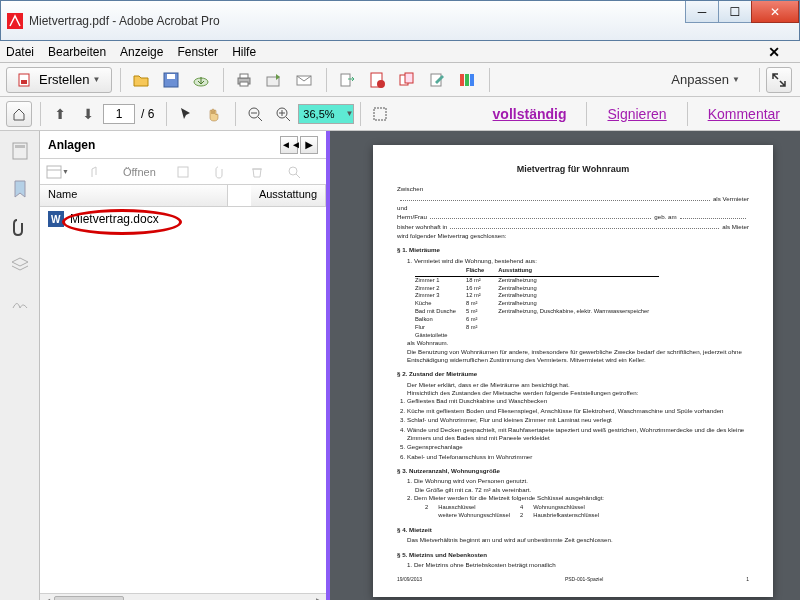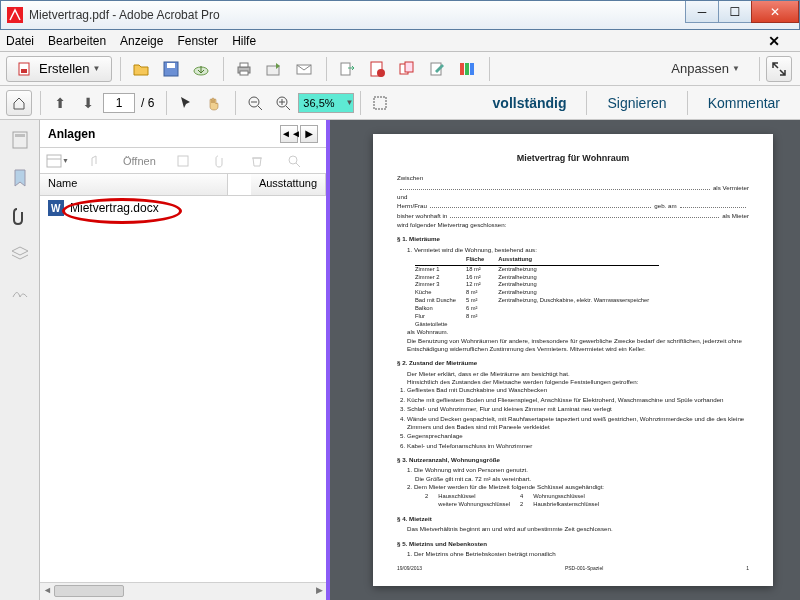--- a/index.html
+++ b/index.html
@@ -1,19 +1,19 @@
 <!DOCTYPE html>
 <html><head>
 <meta charset="utf-8">
 <style>
 * { margin: 0; padding: 0; box-sizing: border-box; font-family: "Segoe UI", Tahoma, sans-serif; }
 body { width: 800px; height: 600px; overflow: hidden; background: #fff; }
 
 
-.titlebar { height: 30px; background: linear-gradient(#fdfefe, #e8eef5); border: 1px solid #5a7ca0; display: flex; align-items: center; padding-left: 6px; font-size: 12px; }
+.titlebar { height: 41px; background: linear-gradient(#fdfefe, #e8eef5); border: 1px solid #5a7ca0; display: flex; align-items: center; padding-left: 6px; font-size: 12px; }
 .titlebar .icon { width: 16px; height: 16px; margin-right: 6px; }
 .titlebar .title { flex: 1; color: #333; }
 .winbtns { display: flex; height: 100%; }
 .winbtn { width: 34px; height: 22px; margin-top: 0; display: flex; align-items: center; justify-content: center; font-size: 12px; border: 1px solid #7a98b8; border-top: none; background: linear-gradient(#f3f7fb,#d7e4f0); margin-left: -1px; }
 .winbtn.close { background: linear-gradient(#f08070,#d9432a); color: #fff; width: 48px; border-color: #a03020; }
 
 
 .menubar { height: 22px; background: #f4f4f4; border-bottom: 1px solid #c0c0c0; display: flex; align-items: center; padding: 0 6px; font-size: 12px; }
 .menubar span { margin-right: 14px; cursor: default; }
 .menubar .closex { margin-left: auto; font-weight: bold; font-size: 14px; }
@@ -21,21 +21,21 @@
 
 .toolbar { background: #f6f6f6; border-bottom: 1px solid #c8c8c8; display: flex; align-items: center; padding: 2px 6px; }
 .toolbar1 { height: 34px; }
 .toolbar2 { height: 34px; }
 .tbtn { min-width: 26px; height: 26px; border: 1px solid transparent; border-radius: 3px; display: flex; align-items: center; justify-content: center; margin-right: 2px; background: transparent; font-size: 12px; padding: 0 4px; }
 .tbtn.raised { border-color: #b8b8b8; background: linear-gradient(#fdfdfd,#e9e9e9); }
 .sep { width: 1px; height: 24px; background: #c8c8c8; margin: 0 6px; }
 .dropdown-arrow { font-size: 8px; margin-left: 3px; color: #555; }
 .erstellen { padding: 0 10px; font-size: 13px; }
 .anpassen { margin-left: auto; font-size: 13px; color: #333; padding: 0 10px; }
-.bigaction { font-size: 14px; color: #0c4a6e; padding: 0 14px; cursor: default; }
+.bigaction { font-size: 14px; color: #a21caf; padding: 0 14px; cursor: default; text-decoration: underline; }
 .bigaction.bold { font-weight: 600; }
 .navarrow { font-size: 14px; color: #555; }
 .pageinput { width: 32px; height: 20px; text-align: center; font-size: 12px; border: 1px solid #aaa; }
 .pagecount { font-size: 12px; margin: 0 6px; }
 .zoombox { width: 56px; height: 20px; font-size: 11px; border: 1px solid #aaa; text-align: left; padding-left: 4px; background: #5eead4; display: flex; align-items: center; }
 
 
 .content { display: flex; height: calc(600px - 30px - 22px - 34px - 34px); }
 
 

